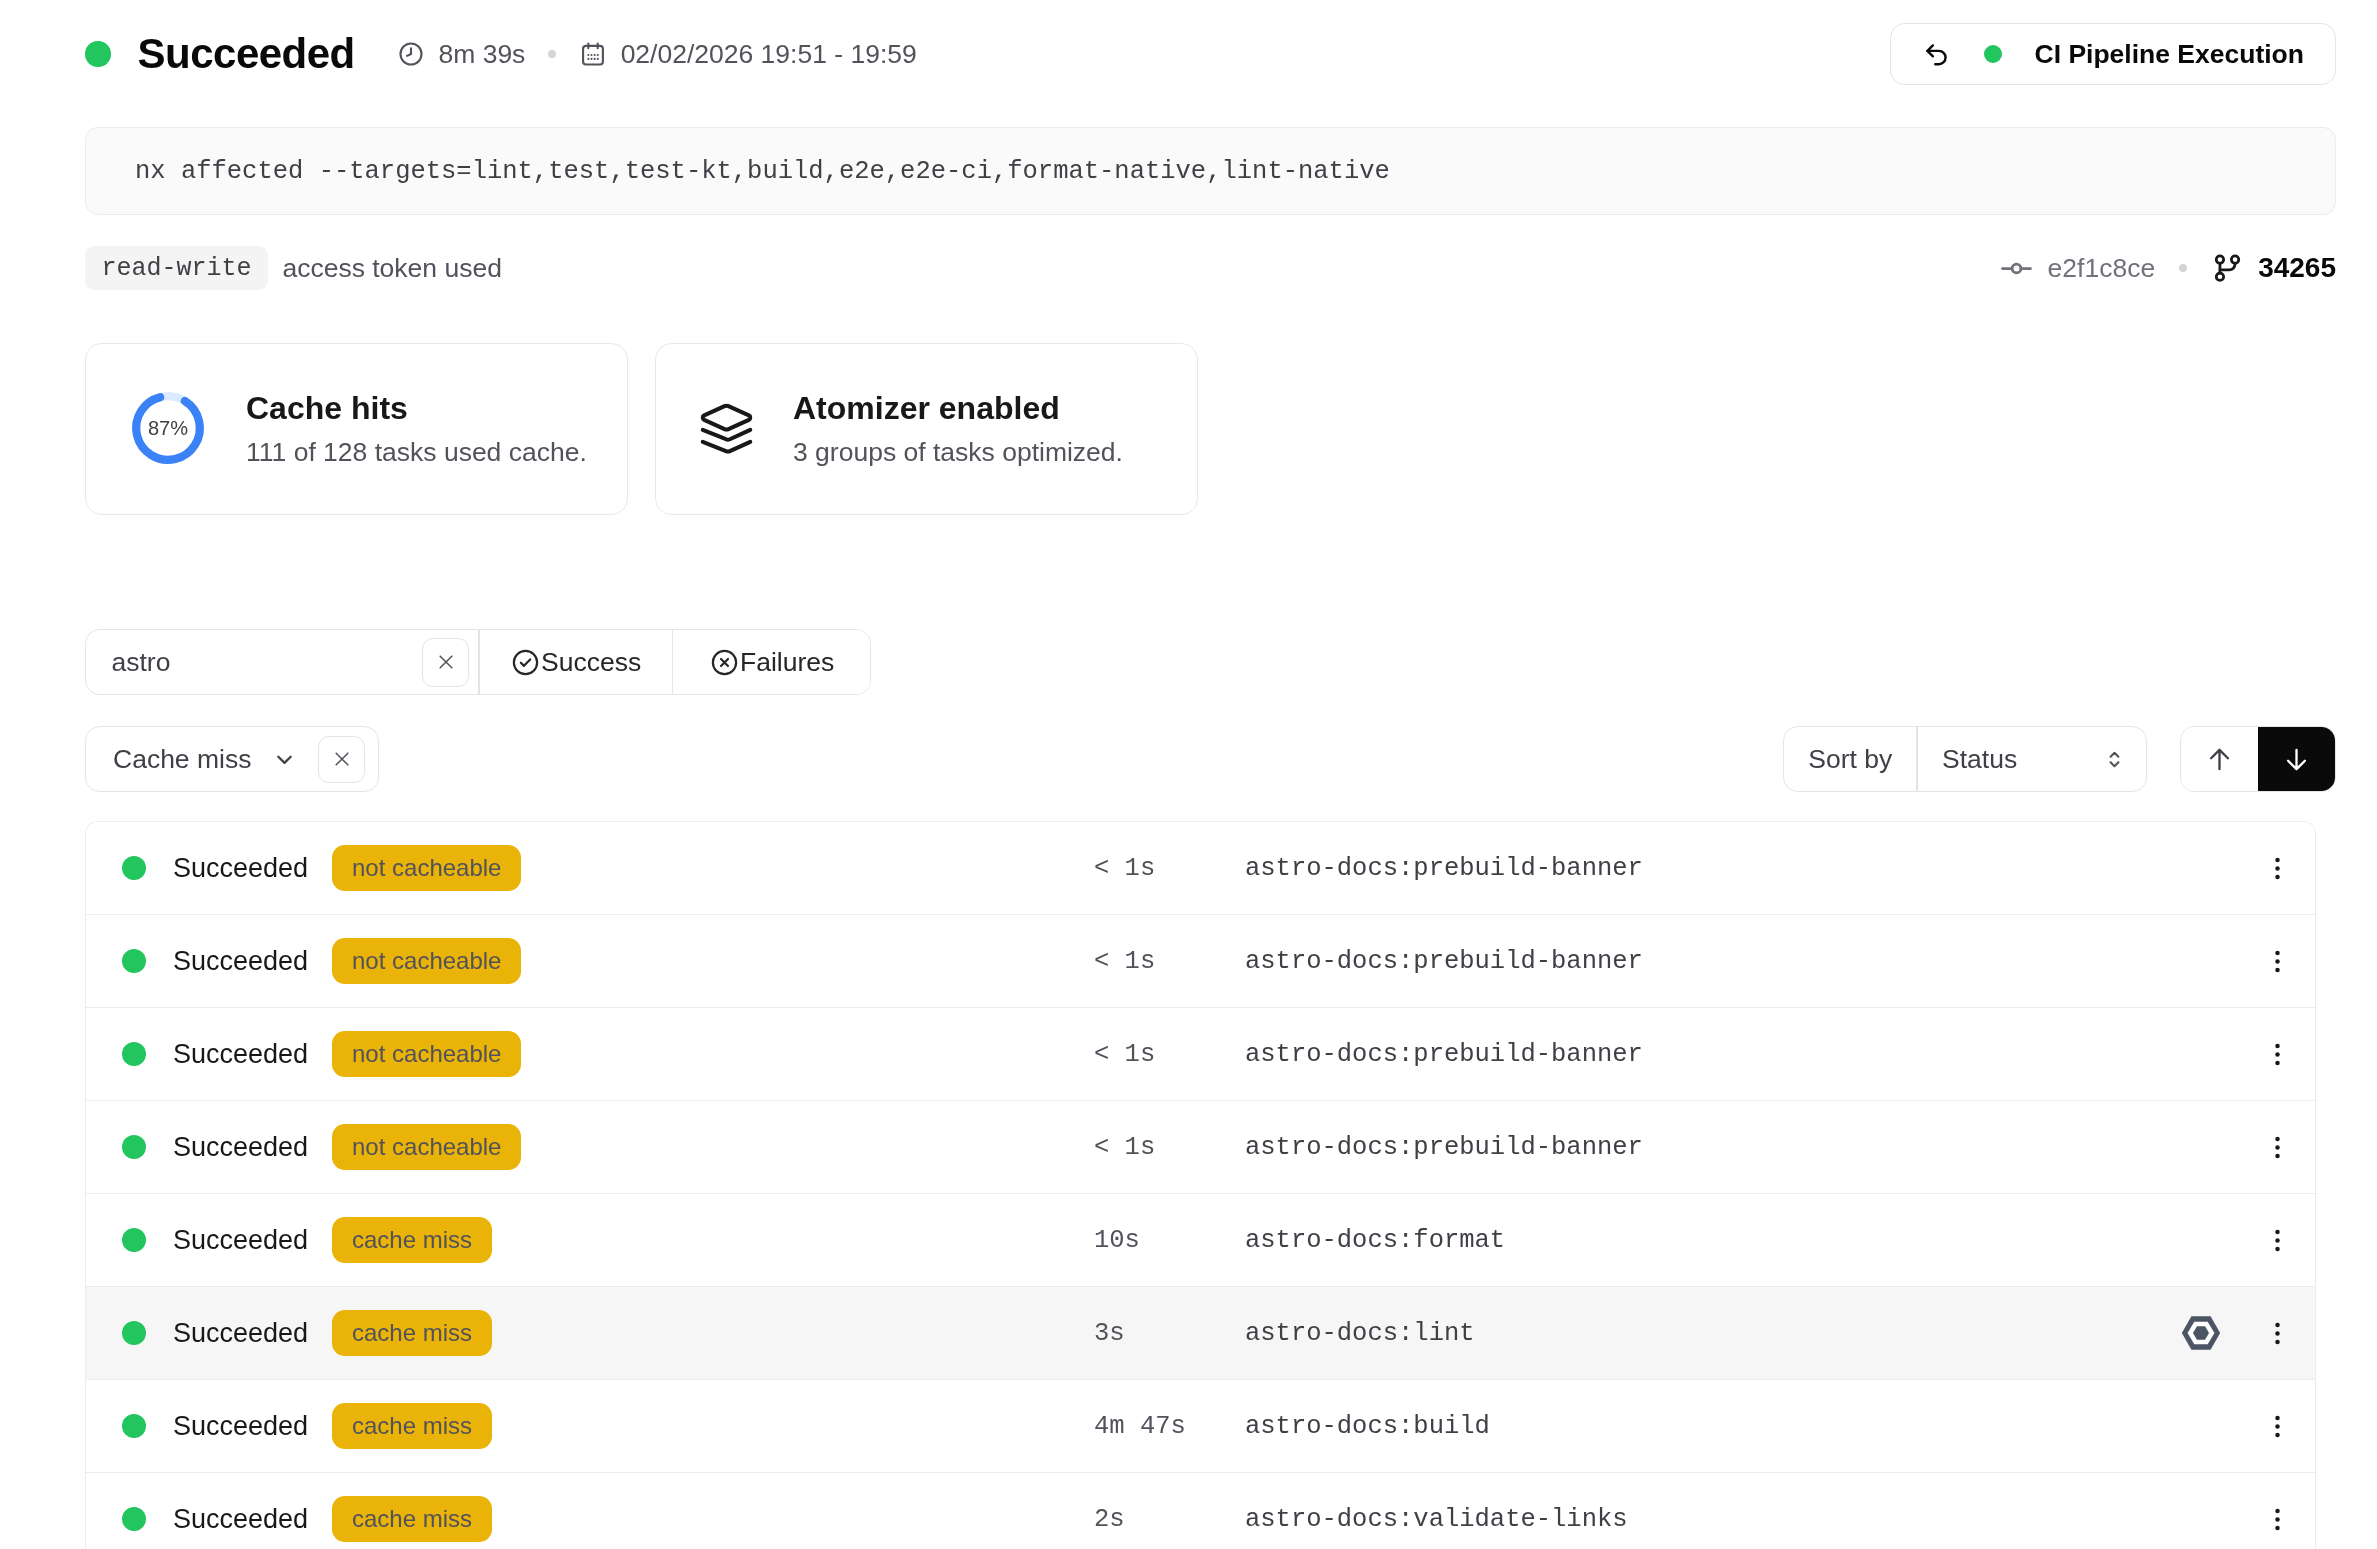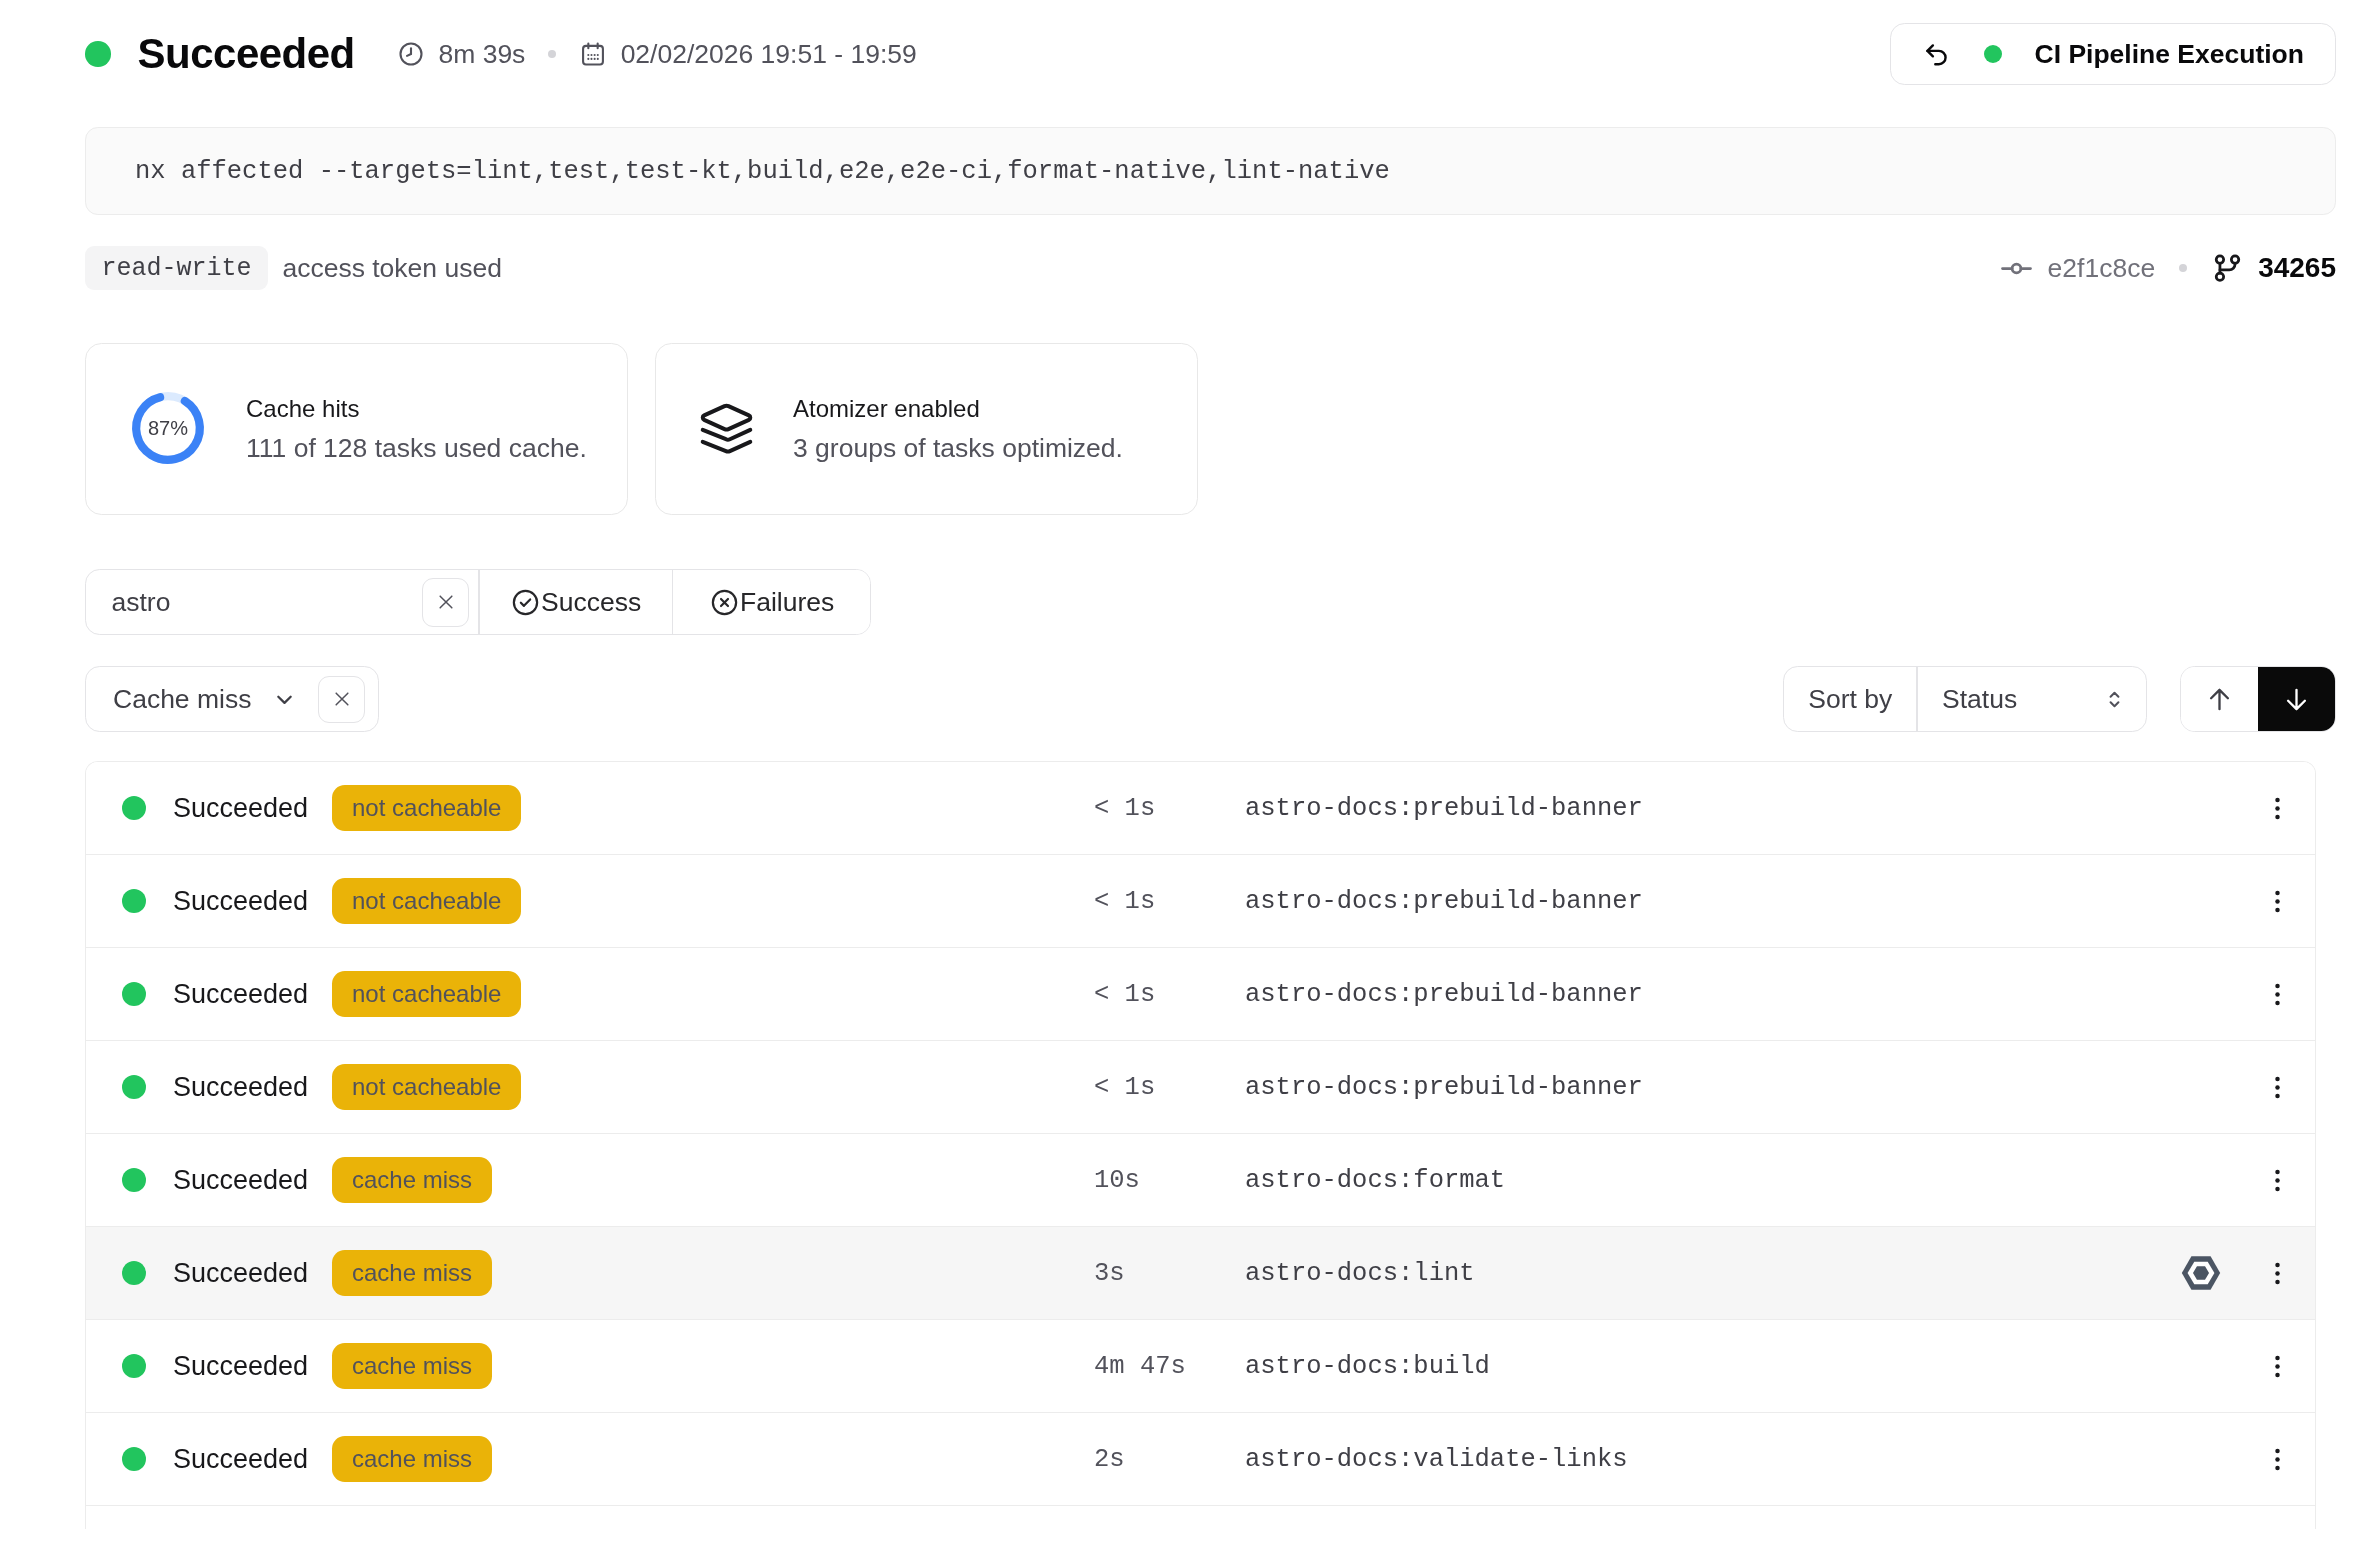--- a/index.html
+++ b/index.html
@@ -25,26 +25,26 @@
   
   .token-row { margin-top:31px; height:44px; display:flex; align-items:center; font-size:26.5px; color:#52525b; }
   .token-pill { font-size:25px; background:#f4f4f5; color:#3f3f46; padding:7.3px 16.4px; border-radius:9px; margin-right:14.6px; }
   .vcs { margin-left:auto; display:flex; align-items:center; gap:14.6px; }
   .commit-sha { color:#71717a; font-size:26.5px; }
   .branch-num { color:#09090b; font-size:28px; font-weight:700; }
 
   
   .cards { margin-top:53px; display:flex; gap:27px; }
   .card { width:543px; height:172px; border:1.8px solid #e8e8e8; border-radius:16.4px; display:flex; align-items:center; padding-left:42px; gap:38px; background:#fff; }
-  .card-title { font-size:24px; font-weight:400; color:#18181b; margin-bottom:10px; }
+  .card-title { font-size:32px; font-weight:700; color:#18181b; margin-bottom:10px; }
   .card-sub { font-size:26.5px; color:#52525b; }
   .donut-wrap { flex:none; }
 
   
-  .filter-group { margin-top:54px; width:786px; height:66px; border:1.8px solid #e4e4e7; border-radius:14.6px; display:flex; align-items:stretch; background:#fff; overflow:hidden; }
+  .filter-group { margin-top:114px; width:786px; height:66px; border:1.8px solid #e4e4e7; border-radius:14.6px; display:flex; align-items:stretch; background:#fff; overflow:hidden; }
   .filter-search { width:392px; display:flex; align-items:center; padding:0 9px 0 25.5px; }
   .filter-search input { border:none; outline:none; flex:1; font-size:26.5px; color:#3f3f46; font-family:inherit; min-width:0; background:transparent; }
   .clear-btn { flex:none; width:47px; height:49px; border:1.8px solid #e4e4e7; border-radius:11px; background:#fff; display:flex; align-items:center; justify-content:center; color:#52525b; cursor:pointer; }
   .v-divider { width:1.8px; background:#e4e4e7; }
   .filter-seg { display:flex; align-items:center; justify-content:center; gap:0; font-size:26.5px; color:#27272a; background:#fff; border:none; cursor:pointer; font-family:inherit; }
   .seg-success { width:192px; }
   .seg-failures { width:197px; }
 
   
   .toolbar { margin-top:31px; display:flex; align-items:center; }

